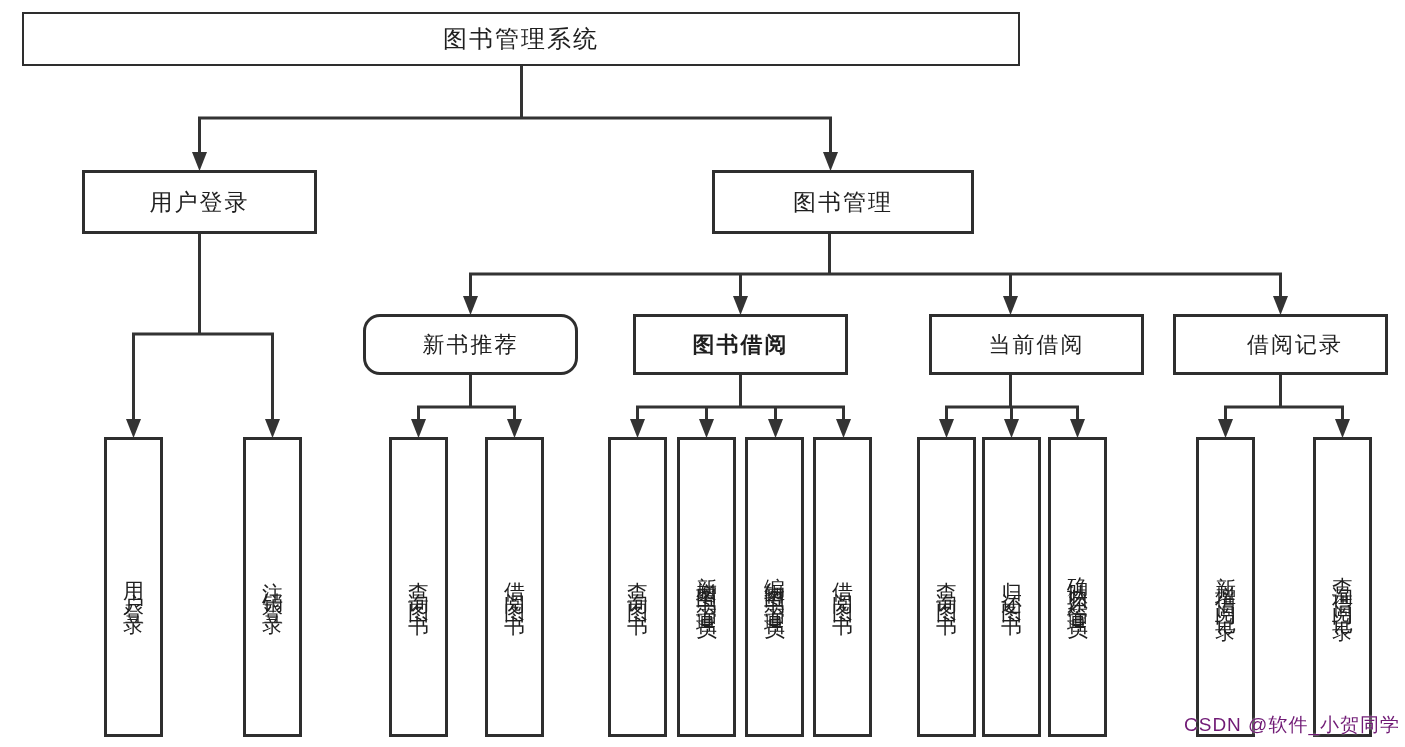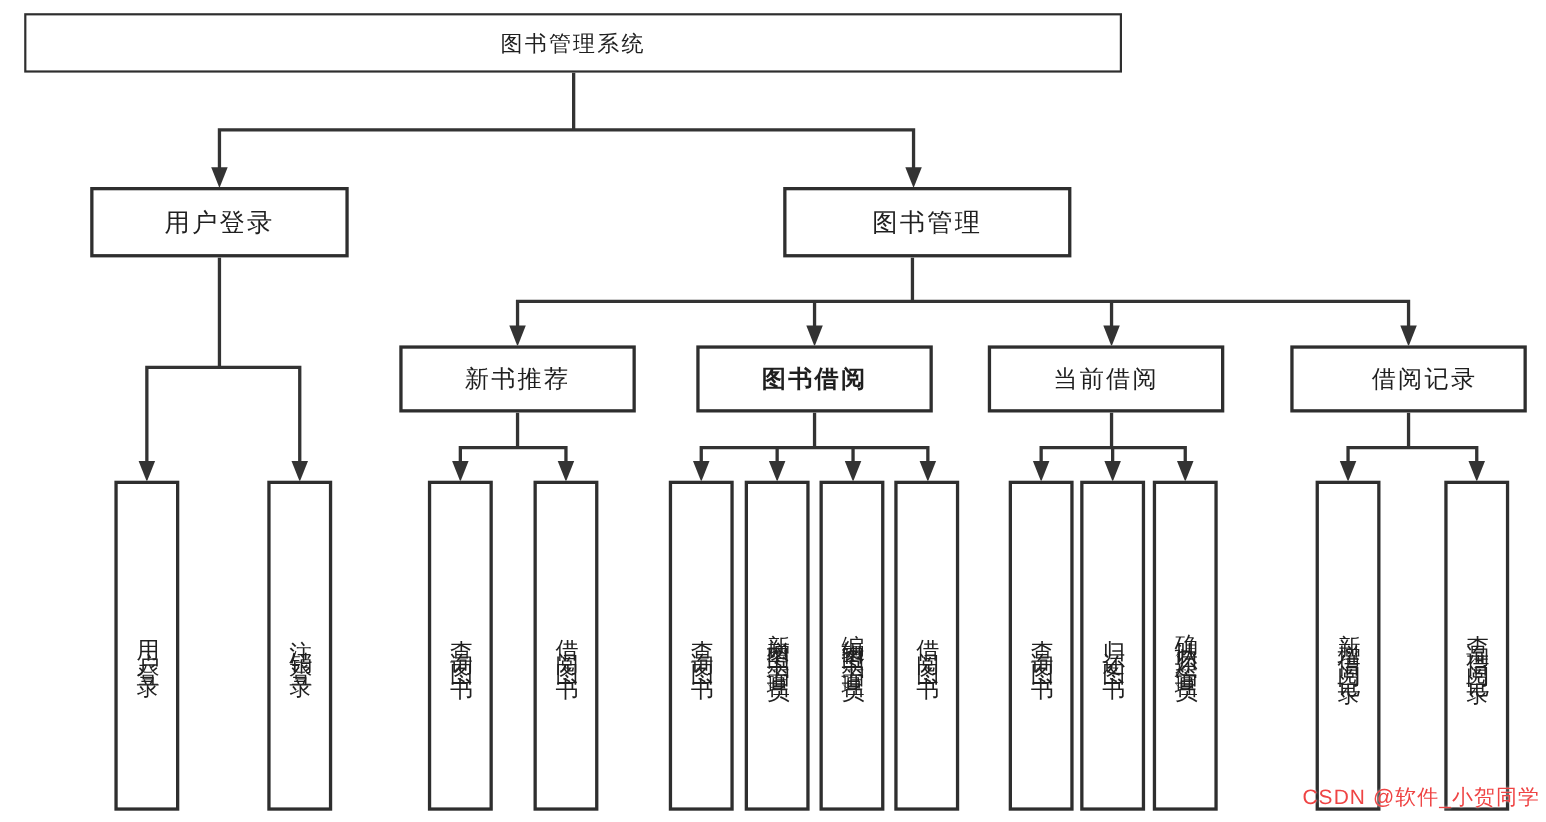--- a/index.html
+++ b/index.html
@@ -21,27 +21,27 @@
     box-sizing: border-box;
     border: 3px solid #2e2e2e;
     background: #ffffff;
     display: flex;
     align-items: center;
     justify-content: center;
     color: #1f1f1f;
     letter-spacing: 2px;
     white-space: nowrap;
   }
-  #root-box   { left: 22px;  top: 12px;  width: 998px; height: 54px; border-width: 2px; font-size: 20px; }
+  #root-box   { left: 22px;  top: 12px;  width: 998px; height: 54px; border-width: 2px; font-size: 24px; }
   #l2-user    { left: 82px;  top: 170px; width: 235px; height: 64px; font-size: 23px; }
   #l2-mgmt    { left: 712px; top: 170px; width: 262px; height: 64px; font-size: 23px; }
   .l3         { top: 314px; width: 215px; height: 61px; font-size: 22px; }
-  #l3-newbook { left: 363px; }
+  #l3-newbook { left: 363px; border-radius: 17px; }
   #l3-borrow  { left: 633px; font-weight: bold; }
-  #l3-current { left: 898px; font-family: Liberation Mono, monospace; }
+  #l3-current { left: 929px; font-family: Liberation Mono, monospace; }
   #l3-records { left: 1173px; padding-left: 29px; }
   .vbox {
     position: absolute;
     top: 437px;
     width: 59px;
     height: 300px;
     box-sizing: border-box;
     border: 3px solid #2e2e2e;
     background: #ffffff;
     display: flex;
@@ -67,21 +67,21 @@
   #leaf-cb-query       { left: 917px; }
   #leaf-cb-return      { left: 982px; }
   #leaf-cb-confirm     { left: 1048px; }
   #leaf-rec-add        { left: 1196px; }
   #leaf-rec-query      { left: 1313px; }
   .watermark {
     position: absolute;
     left: 1184px;
     top: 712px;
     font-size: 19px;
-    color: #ef4444;
+    color: #701a75;
     letter-spacing: 1px;
     white-space: nowrap;
     text-shadow: 0 0 2px rgba(255,255,255,0.9);
     z-index: 5;
   }
 </style>
 </head>
 <body>
 
 <div class="canvas">

